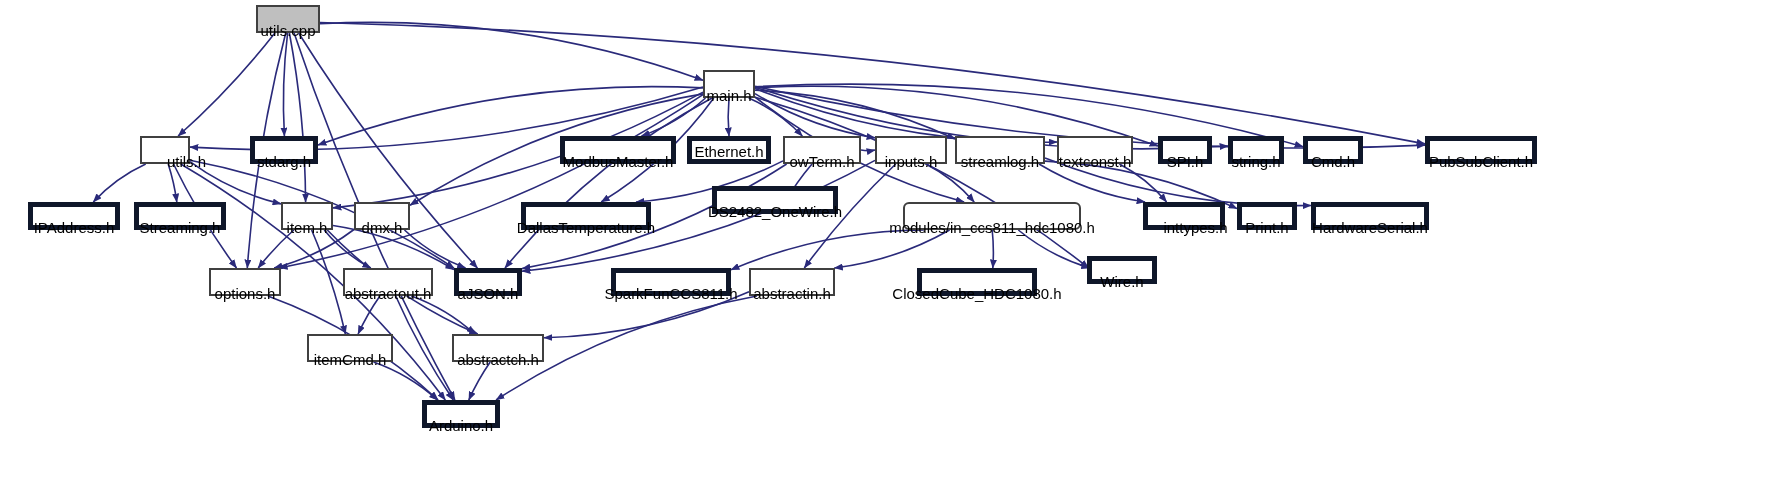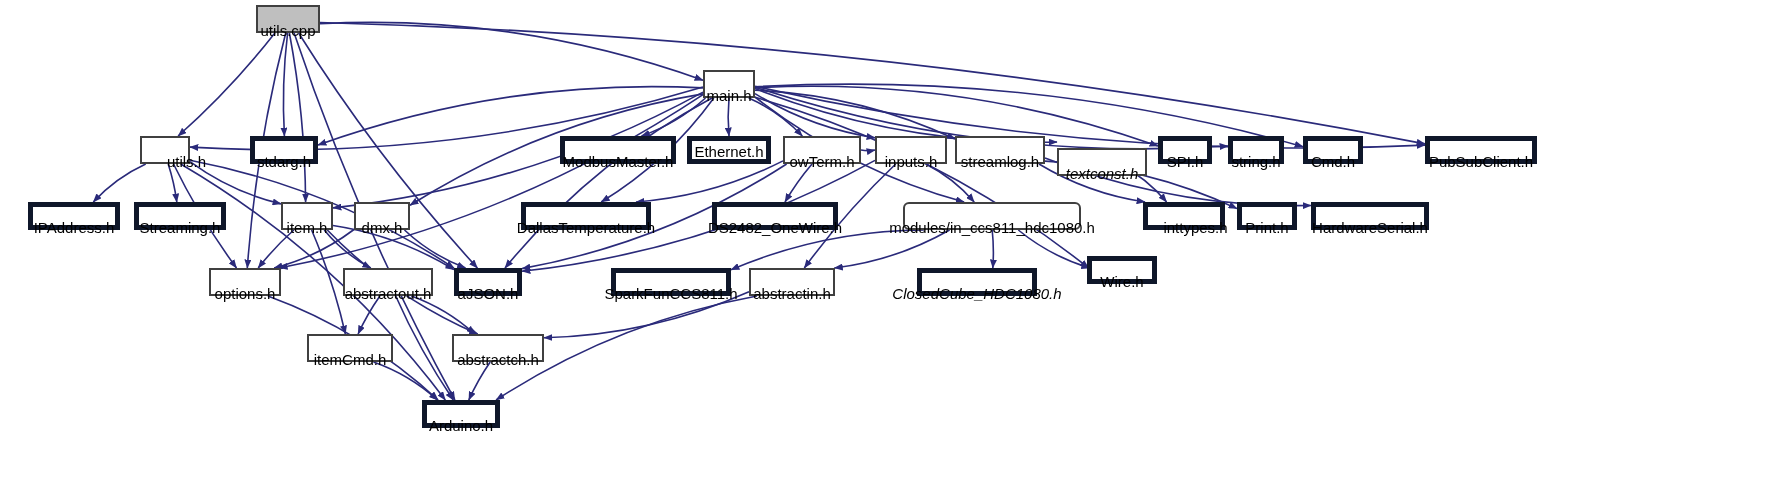--- a/index.html
+++ b/index.html
@@ -110,21 +110,21 @@
       </div>
       <div class="node strong" style="left: 783px; top: 136px; width: 78px;">
         <span>owTerm.h</span>
       </div>
       <div class="node strong" style="left: 875px; top: 136px; width: 72px;">
         <span>inputs.h</span>
       </div>
       <div class="node strong" style="left: 955px; top: 136px; width: 90px;">
         <span>streamlog.h</span>
       </div>
-      <div class="node strong" style="left: 1057px; top: 148px; width: 90px; font-style: italic;">
+      <div class="node strong" style="left: 1057px; top: 136px; width: 76px;">
         <span>textconst.h</span>
       </div>
       <div class="node" style="left: 1158px; top: 136px; width: 54px;">
         <span>SPI.h</span>
       </div>
       <div class="node" style="left: 1228px; top: 136px; width: 56px;">
         <span>string.h</span>
       </div>
       <div class="node" style="left: 1303px; top: 136px; width: 60px;">
         <span>Cmd.h</span>
@@ -140,21 +140,21 @@
       </div>
       <div class="node strong" style="left: 281px; top: 202px; width: 52px;">
         <span>item.h</span>
       </div>
       <div class="node strong" style="left: 354px; top: 202px; width: 56px;">
         <span>dmx.h</span>
       </div>
       <div class="node" style="left: 521px; top: 202px; width: 130px;">
         <span>DallasTemperature.h</span>
       </div>
-      <div class="node" style="left: 712px; top: 202px; width: 126px;">
+      <div class="node" style="left: 712px; top: 186px; width: 126px;">
         <span>DS2482_OneWire.h</span>
       </div>
       <div class="node strong" style="left: 903px; top: 202px; width: 178px; border-radius: 6px;">
         <span>modules/in_ccs811_hdc1080.h</span>
       </div>
       <div class="node" style="left: 1143px; top: 202px; width: 82px; padding-left: 23px;">
         <span>inttypes.h</span>
       </div>
       <div class="node" style="left: 1237px; top: 202px; width: 60px;">
         <span>Print.h</span>
@@ -170,21 +170,21 @@
       </div>
       <div class="node" style="left: 454px; top: 268px; width: 68px;">
         <span>aJSON.h</span>
       </div>
       <div class="node" style="left: 611px; top: 268px; width: 120px;">
         <span>SparkFunCCS811.h</span>
       </div>
       <div class="node strong" style="left: 749px; top: 268px; width: 86px;">
         <span>abstractin.h</span>
       </div>
-      <div class="node" style="left: 917px; top: 268px; width: 120px; font-style: italic;">
+      <div class="node" style="left: 917px; top: 268px; width: 120px;">
         <span>ClosedCube_HDC1080.h</span>
       </div>
       <div class="node" style="left: 1087px; top: 256px; width: 70px;">
         <span>Wire.h</span>
       </div>
       <div class="node strong" style="left: 307px; top: 334px; width: 86px;">
         <span>itemCmd.h</span>
       </div>
       <div class="node strong" style="left: 452px; top: 334px; width: 92px;">
         <span>abstractch.h</span>

